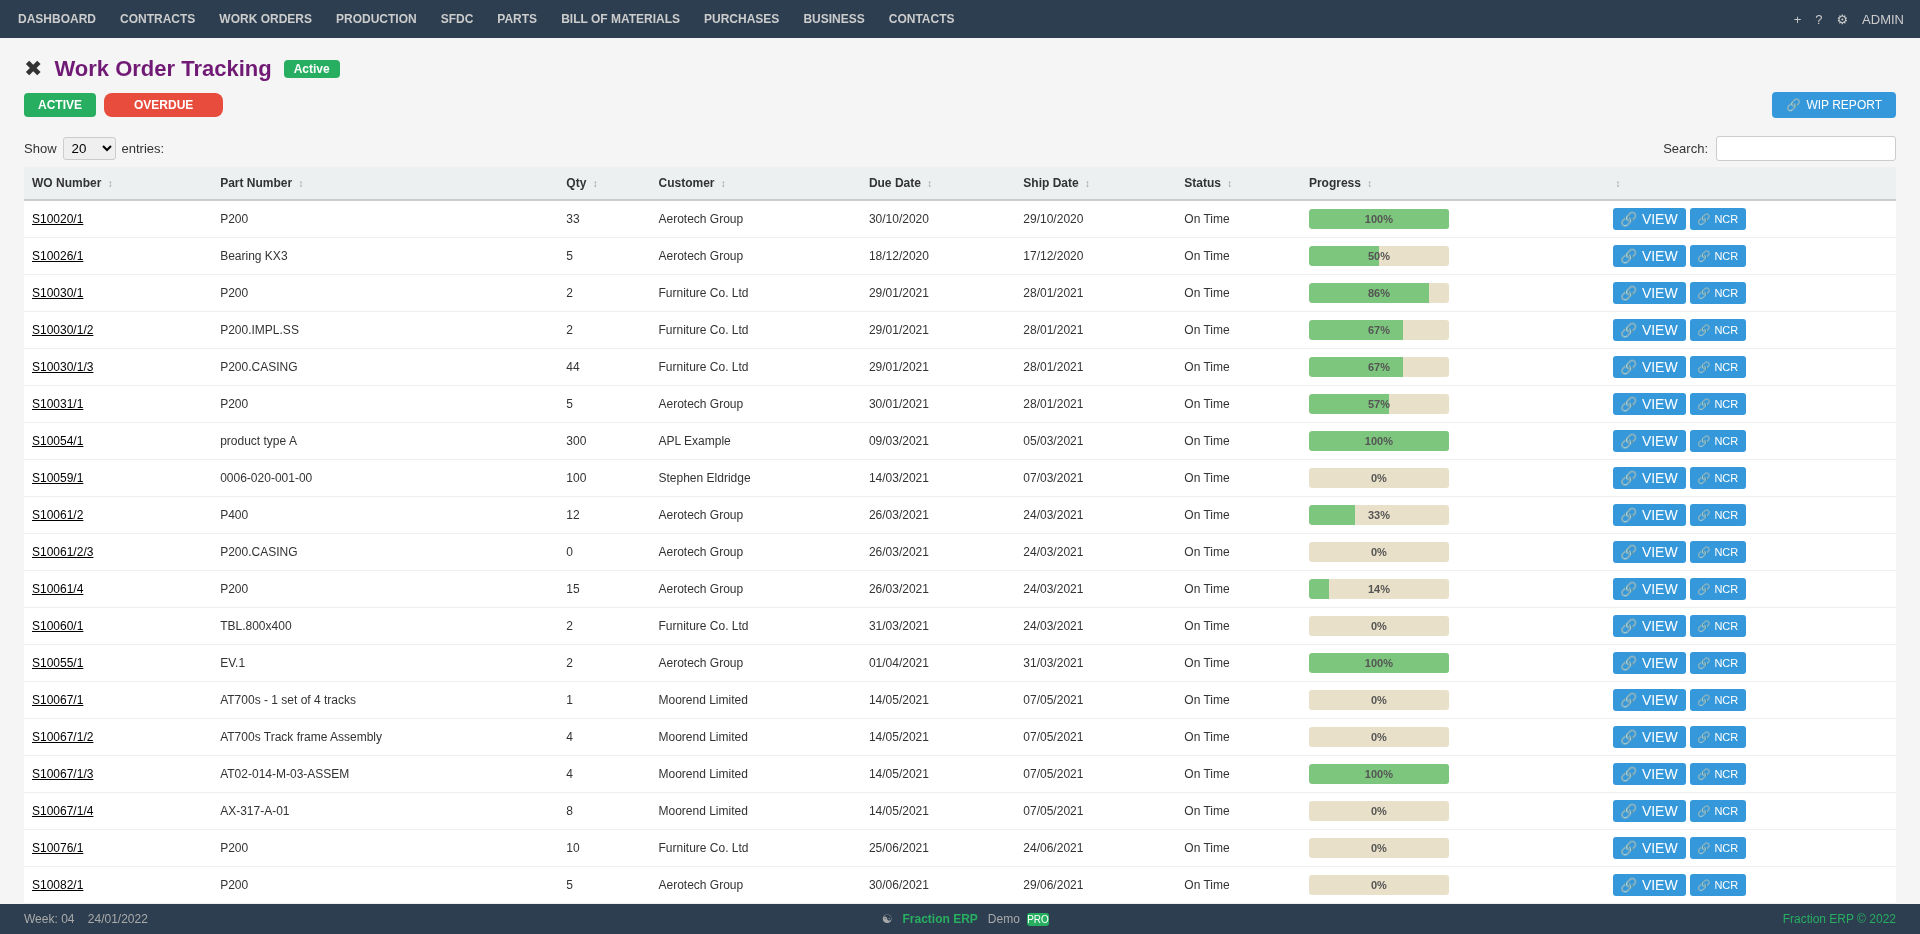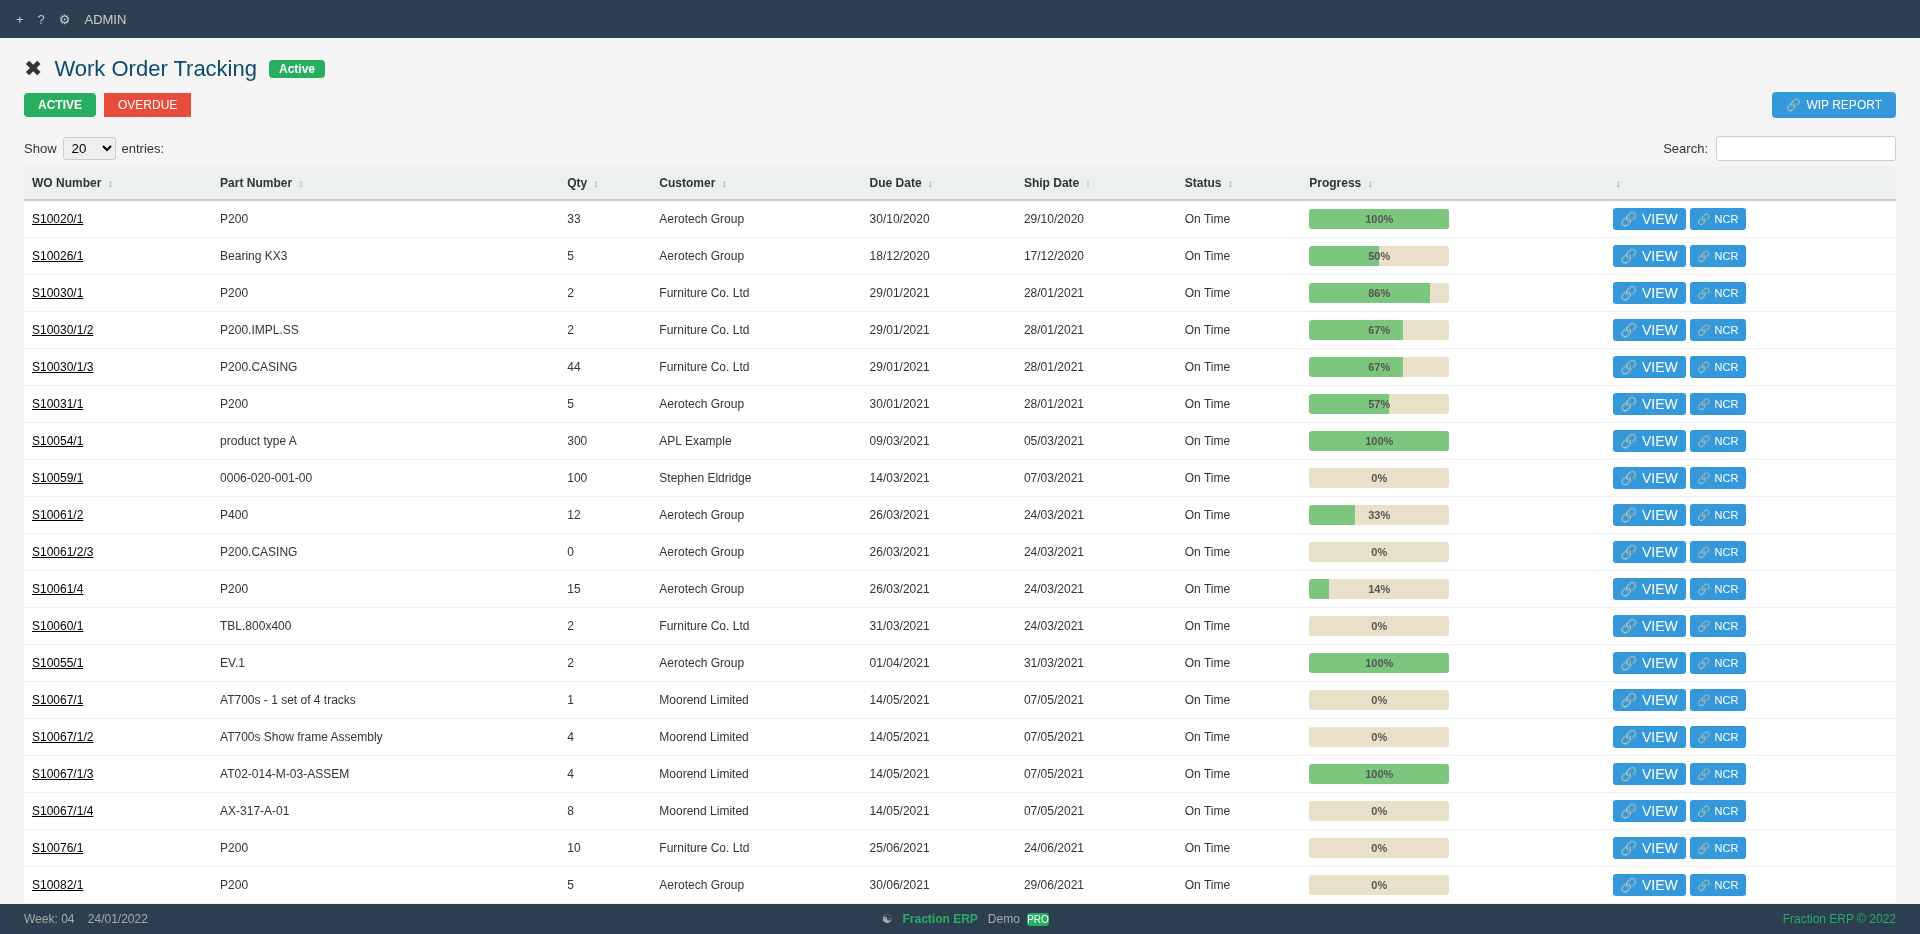--- a/index.html
+++ b/index.html
@@ -26,21 +26,21 @@
     .nav-right { display: flex; align-items: center; gap: 14px; color: #ccc; font-size: 13px; }
     .nav-right span { cursor: pointer; }
 
     
     .page-header {
       padding: 18px 24px 10px 24px;
       display: flex;
       align-items: center;
       gap: 12px;
     }
-    .page-title { font-size: 22px; font-weight: normal; color: #0c4a6e; }
+    .page-title { font-size: 22px; font-weight: bold; color: #701a75; }
     .badge-active {
       background: #27ae60;
       color: #fff;
       padding: 2px 10px;
       border-radius: 4px;
       font-size: 12px;
       font-weight: bold;
     }
 
     
@@ -53,24 +53,24 @@
       padding: 5px 14px;
       border-radius: 4px;
       font-size: 12px;
       font-weight: bold;
       cursor: pointer;
     }
     .btn-overdue {
       background: #e74c3c;
       color: #fff;
       border: none;
-      padding: 5px 14px;
-      border-radius: 0;
+      padding: 5px 30px;
+      border-radius: 8px;
       font-size: 12px;
-      font-weight: normal;
+      font-weight: bold;
       cursor: pointer;
     }
     .btn-wip {
       background: #3498db;
       color: #fff;
       border: none;
       padding: 6px 14px;
       border-radius: 4px;
       font-size: 12px;
       cursor: pointer;
@@ -174,20 +174,33 @@
       border-radius: 3px;
       font-size: 10px;
       margin-left: 4px;
     }
     .footer-right { color: #27ae60; font-size: 12px; }
   </style>
 </head>
 <body>
 
 <nav class="navbar">
+  <div class="nav-left">
+
+  <a class="nav-item">DASHBOARD</a>
+      <a class="nav-item">CONTRACTS</a>
+      <a class="nav-item">WORK ORDERS</a>
+      <a class="nav-item">PRODUCTION</a>
+      <a class="nav-item">SFDC</a>
+      <a class="nav-item">PARTS</a>
+      <a class="nav-item">BILL OF MATERIALS</a>
+      <a class="nav-item">PURCHASES</a>
+      <a class="nav-item">BUSINESS</a>
+      <a class="nav-item">CONTACTS</a>
+    </div>
   <div class="nav-right">
     <span>+</span>
     <span>?</span>
     <span>⚙</span>
     <span>ADMIN</span>
   </div>
 </nav>
 
 <div class="page-header">
   <span style="font-size:22px;">✖</span>
@@ -523,21 +536,21 @@
           </td>
           <td>
             <div class="action-btns">
     <button class="btn-view">🔗 VIEW</button>
     <button class="btn-ncr">🔗 NCR</button>
   </div>
           </td>
         </tr>
         <tr>
           <td><a class="wo-link">S10067/1/2</a></td>
-          <td>AT700s Show frame Assembly</td>
+          <td>AT700s Track frame Assembly</td>
           <td>4</td>
           <td>Moorend Limited</td>
           <td>14/05/2021</td>
           <td>07/05/2021</td>
           <td>On Time</td>
           <td>
     <div class="progress-container">
       <div class="progress-bar" style="width:0%"></div>
       <span class="progress-label">0%</span>
     </div>

